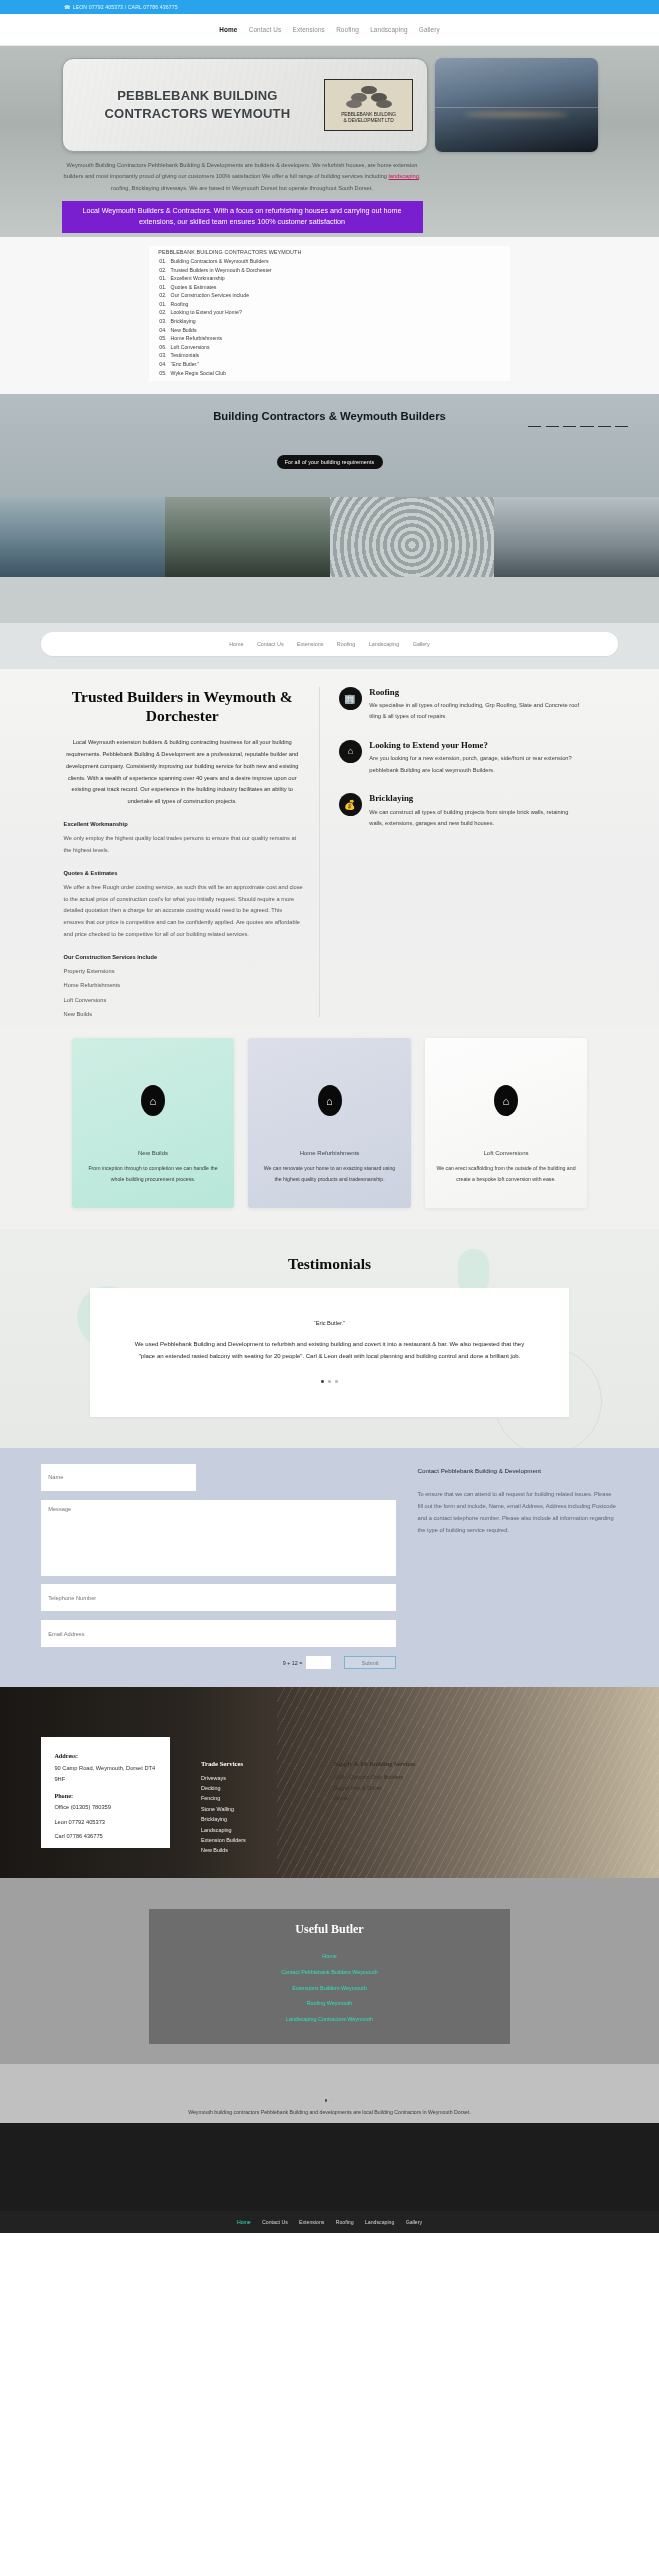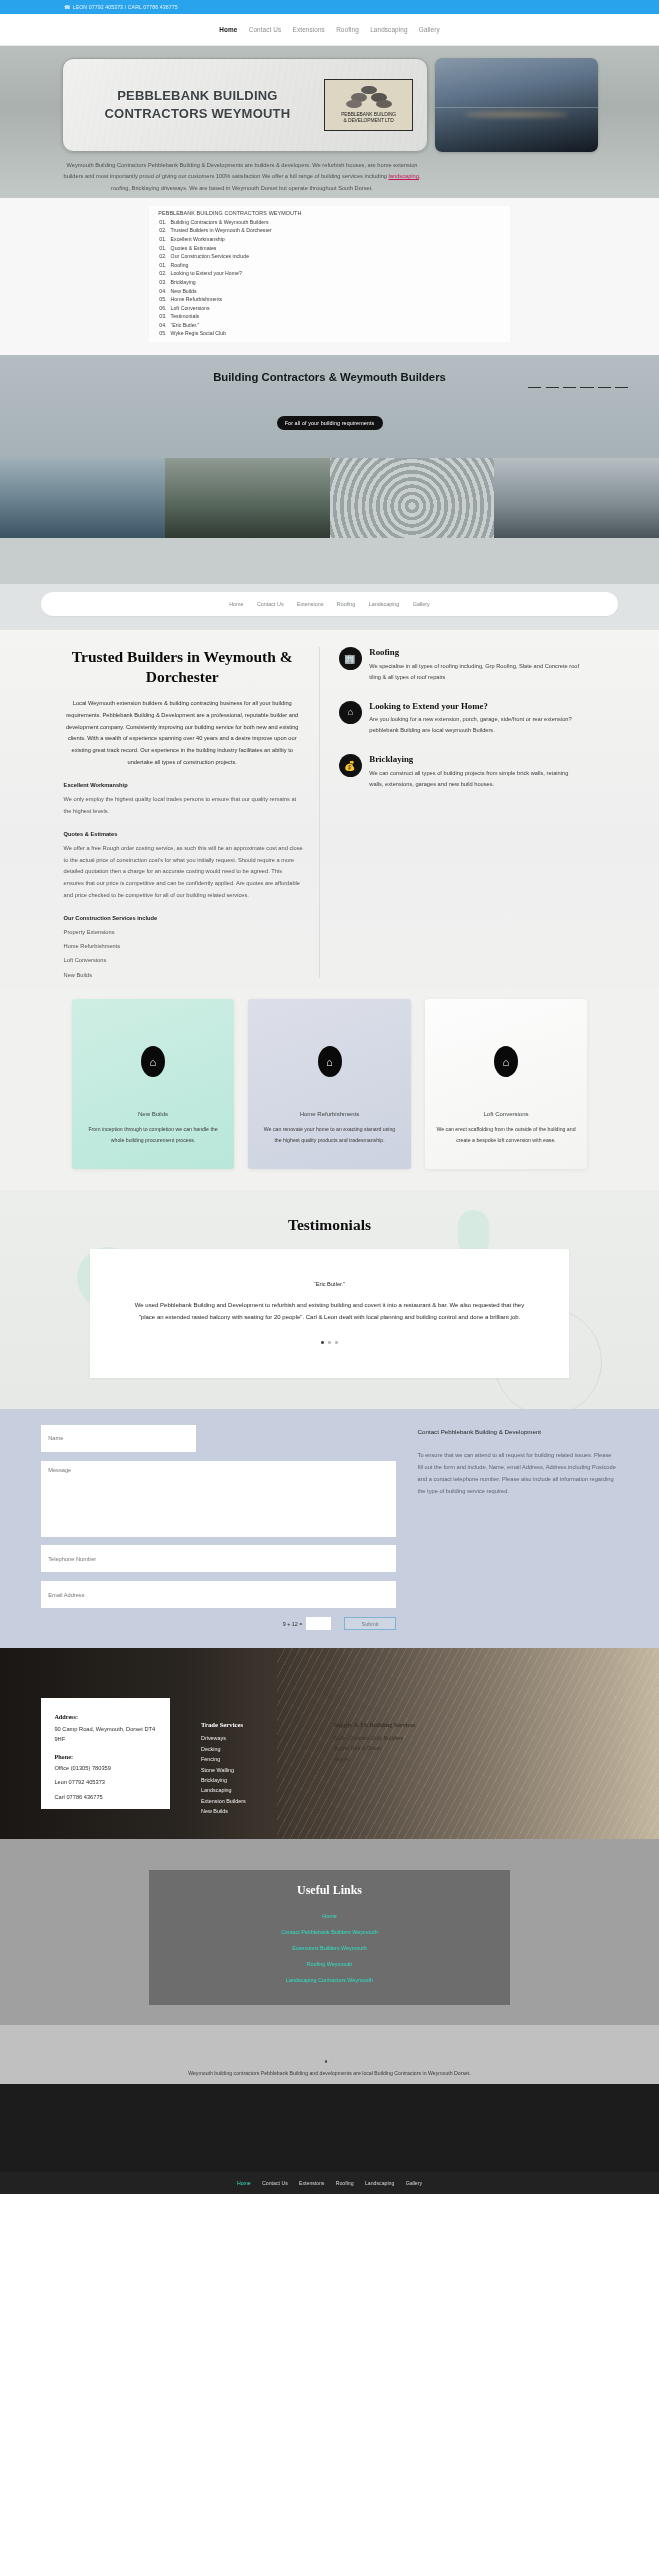--- a/index.html
+++ b/index.html
@@ -381,20 +381,21 @@
         </div>
       </div>
     </div>
     <div class="hero-photo"></div>
   </div>
 
   <div style="width:536px;margin:0 auto;display:flex;flex-direction:column;align-items:flex-start;padding-bottom:4.1px;">
     <p class="hero-para">
       <span>Weymouth Building Contractors Pebblebank Building &amp; Developments are builders &amp; developers. We refurbish houses, are home extension builders and most importantly proud of giving our customers 100% satisfaction  We offer a full range of building services including </span><a href="#">landscaping</a><span>, roofing, Bricklaying driveways. We are based in Weymouth Dorset but operate throughout South Dorset.</span>
     </p>
+    <div class="purple-banner">Local Weymouth Builders &amp; Contractors. With a focus on refurbishing houses and carrying out home extensions, our skilled team ensures 100% customer satisfaction</div>
   </div>
 </div>
 
 <div class="toc-wrap">
   <div class="toc">
     <div class="t0">PEBBLEBANK BUILDING CONTRACTORS  WEYMOUTH</div>
     <div id="toc-rows">
         <div class="row lvl1">
           <span class="num">01.</span>
           <span>Building Contractors &amp; Weymouth Builders</span>
@@ -611,21 +612,21 @@
           <div class="supply-l">Sofit - Contract Only Builders</div>
           <div class="supply-l">Bigger Hire &amp; Driver</div>
           <div class="supply-l">Home</div>
         </div>
     </div>
   </div>
 </div>
 
 <div class="useful-wrap">
   <div class="useful-box">
-    <div class="useful-h">Useful Links</div>
+    <div class="useful-h">Useful Butler</div>
     <div class="useful-list" id="useful-list">
         <a href="#">Home</a>
         <a href="#">Contact Pebblebank Builders Weymouth</a>
         <a href="#">Extensions Builders Weymouth</a>
         <a href="#">Roofing Weymouth</a>
         <a href="#">Landscaping Contractors Weymouth</a>
       </div>
   </div>
 </div>
 

